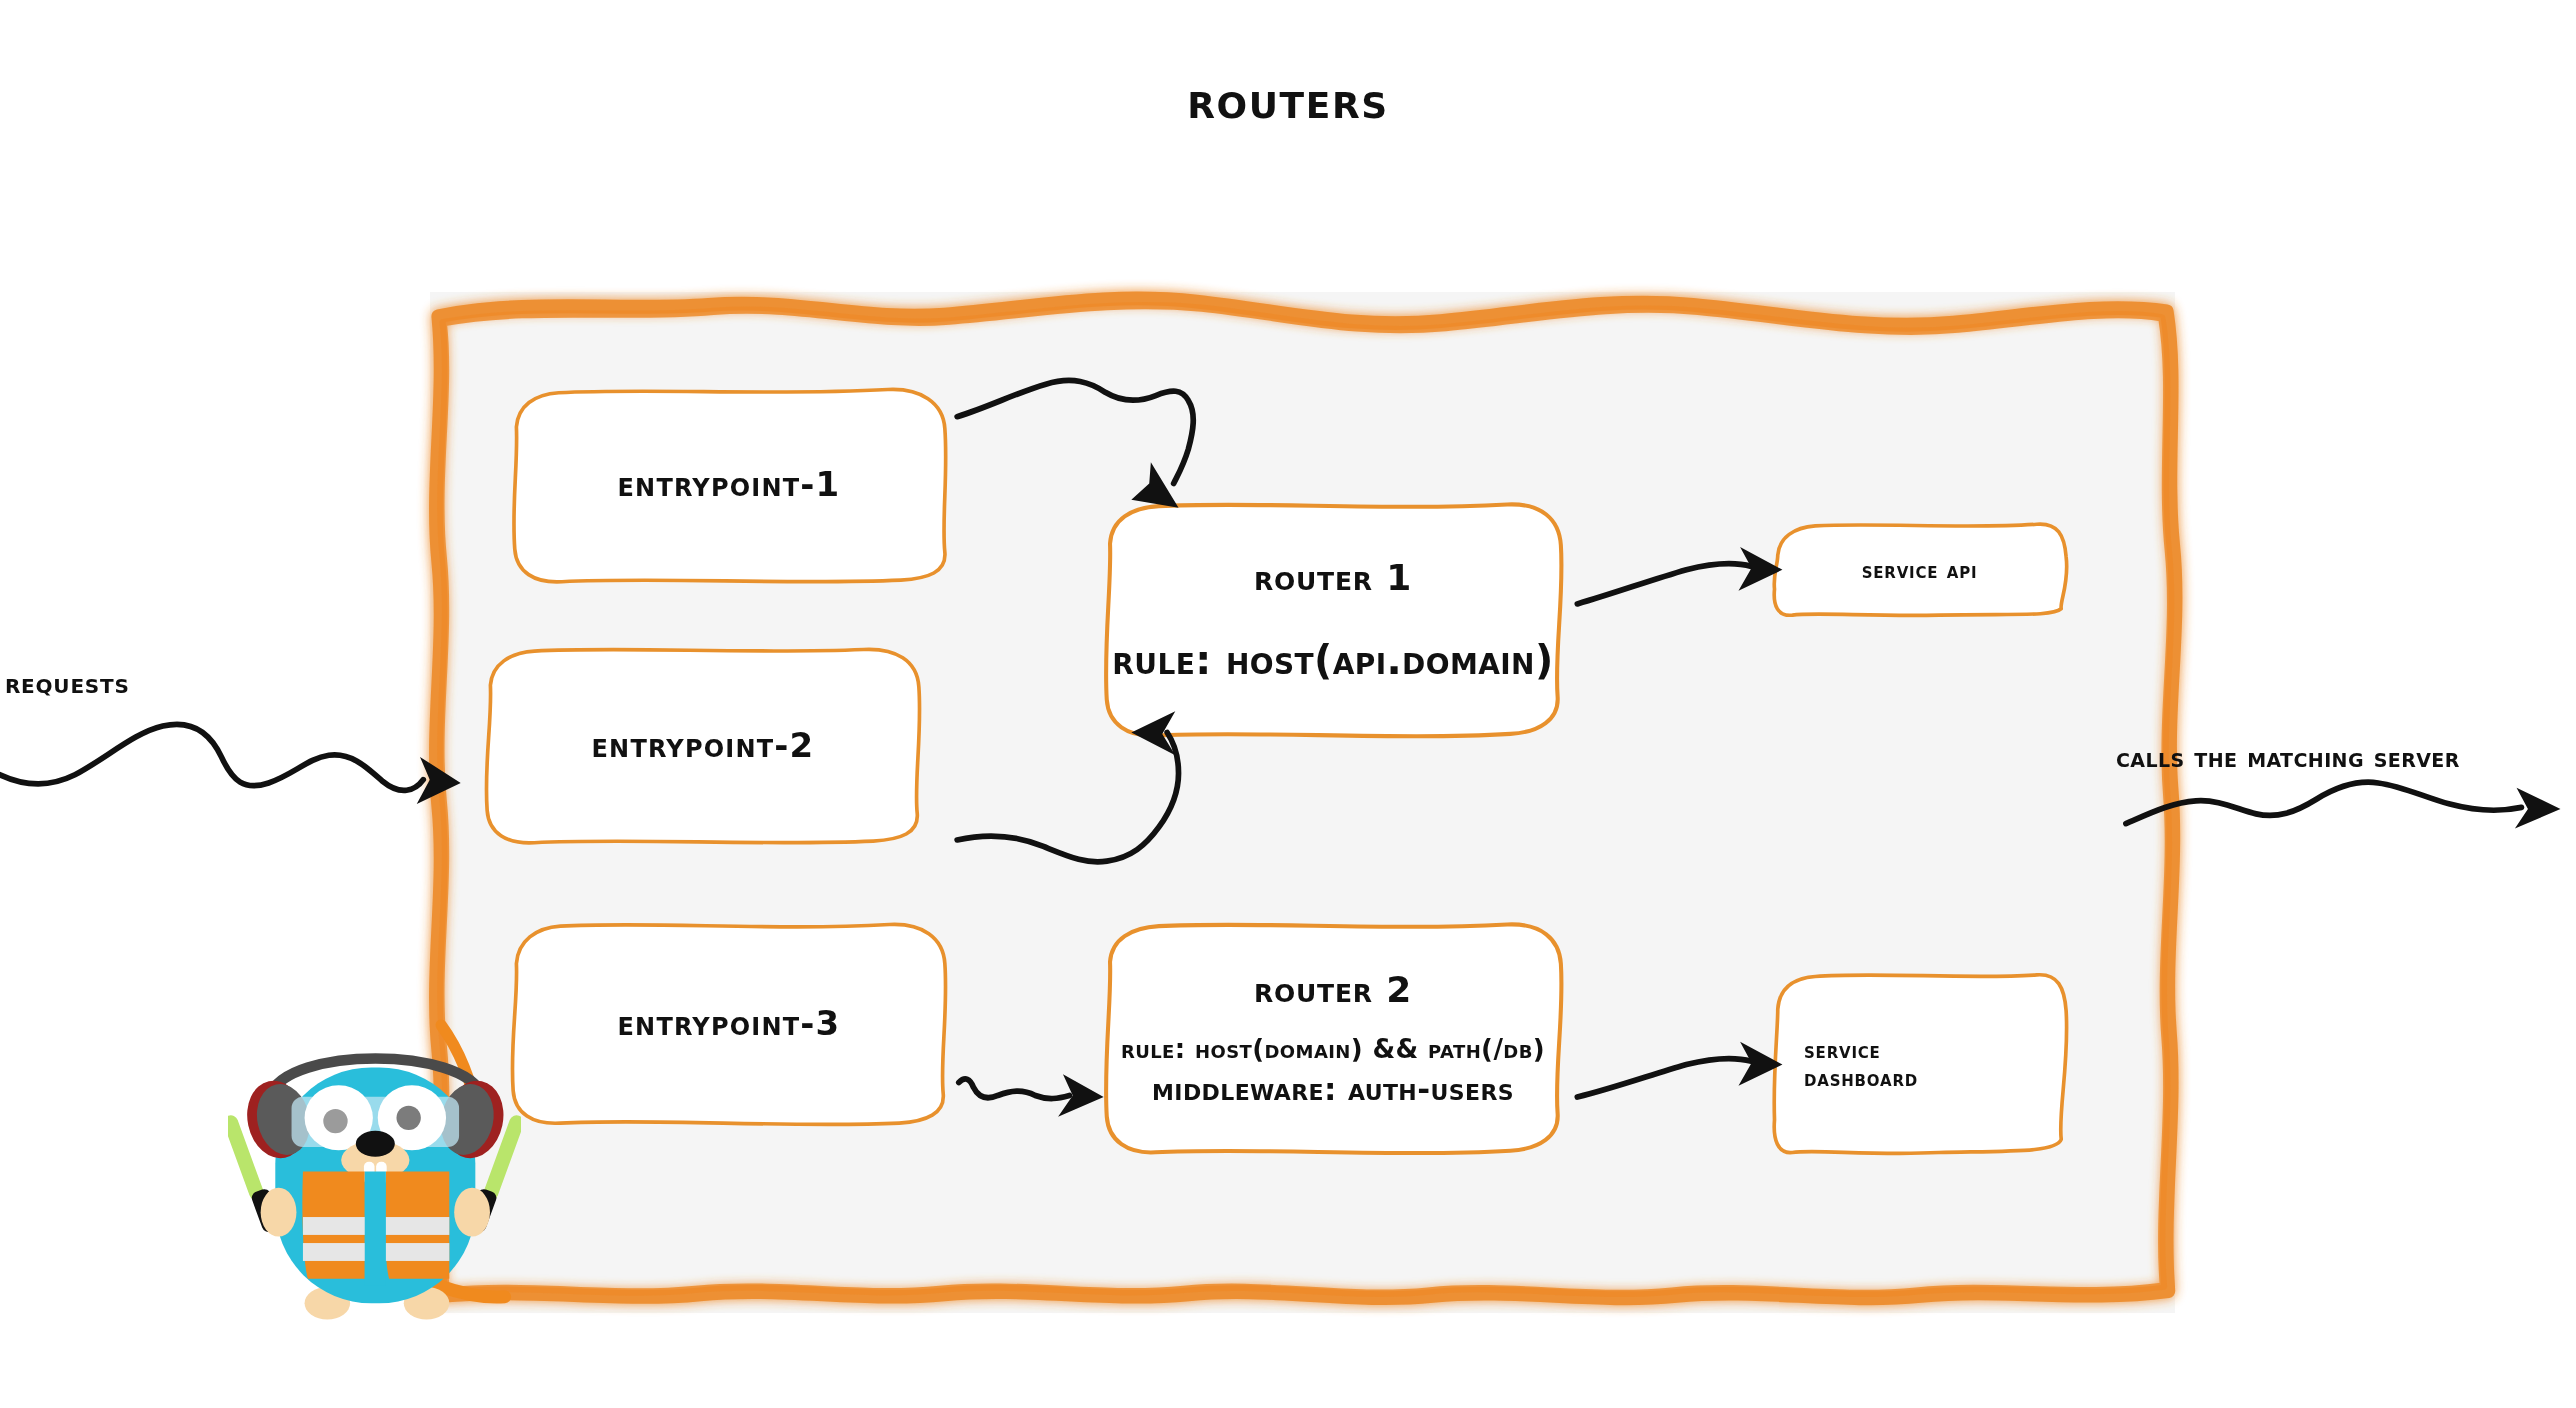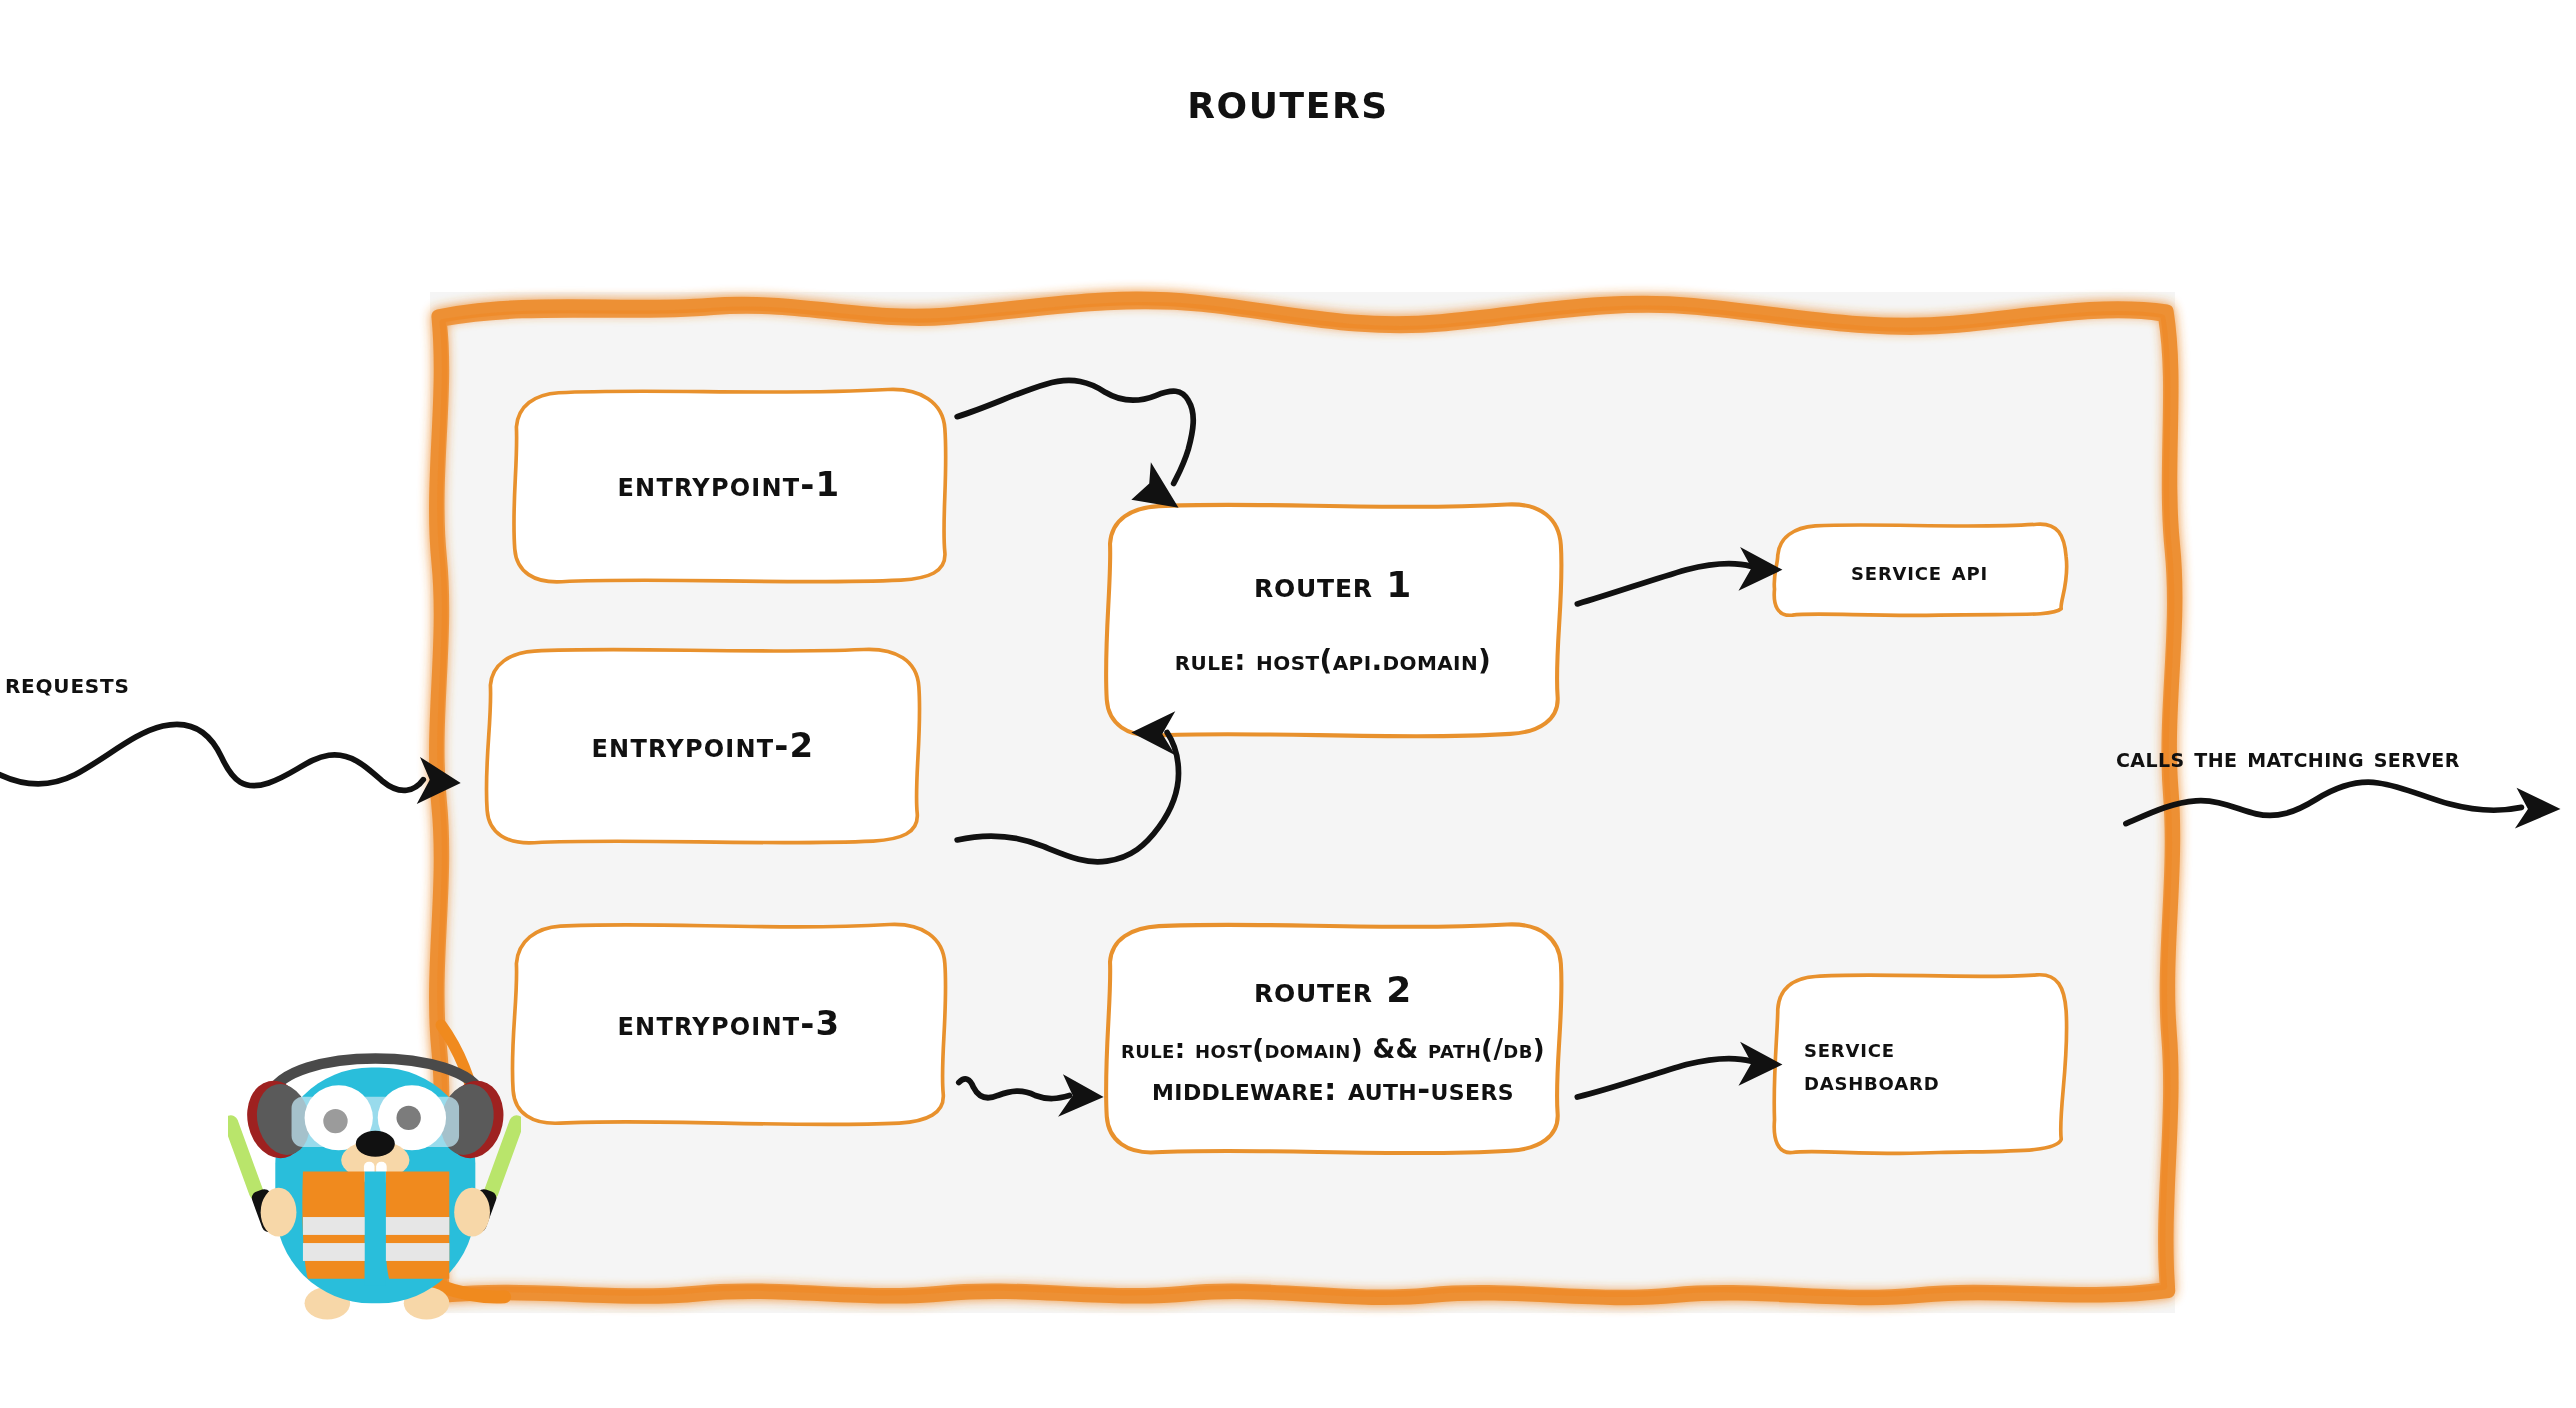--- a/index.html
+++ b/index.html
@@ -96,40 +96,40 @@
   
   #router-1 { left: 1097px; top: 498px;  width: 472px; height: 244px; }
   #router-2 { left: 1097px; top: 918px; width: 472px; height: 240px; }
   .router-title {
     font-size: 36px;
     font-variant: small-caps;
     text-transform: lowercase;
     letter-spacing: 0.8px;
   }
   .router-rule {
-    font-size: 28px;
+    font-size: 40px;
     font-variant: small-caps;
     text-transform: lowercase;
     letter-spacing: 0.4px;
     margin-top: 39px;
   }
   #router-2 .router-rule { font-size: 26px; margin-top: 24px; }
   .router-mw {
     font-size: 31px;
     font-variant: small-caps;
     text-transform: lowercase;
     letter-spacing: 0.4px;
     margin-top: 6.5px;
   }
 
   
   #service-api { left: 1768px; top: 521px;  width: 303px; height: 99px; }
   #service-dashboard { left: 1768px; top: 970px; width: 303px; height: 189px; }
   .svc-label {
-    font-size: 26px;
+    font-size: 22px;
     font-variant: small-caps;
     text-transform: lowercase;
     letter-spacing: 0.8px;
   }
   #service-dashboard .nodetext {
     align-items: flex-start;
     padding-left: 36px;
     box-sizing: border-box;
   }
   #service-dashboard .svc-label { line-height: 1.25; }

